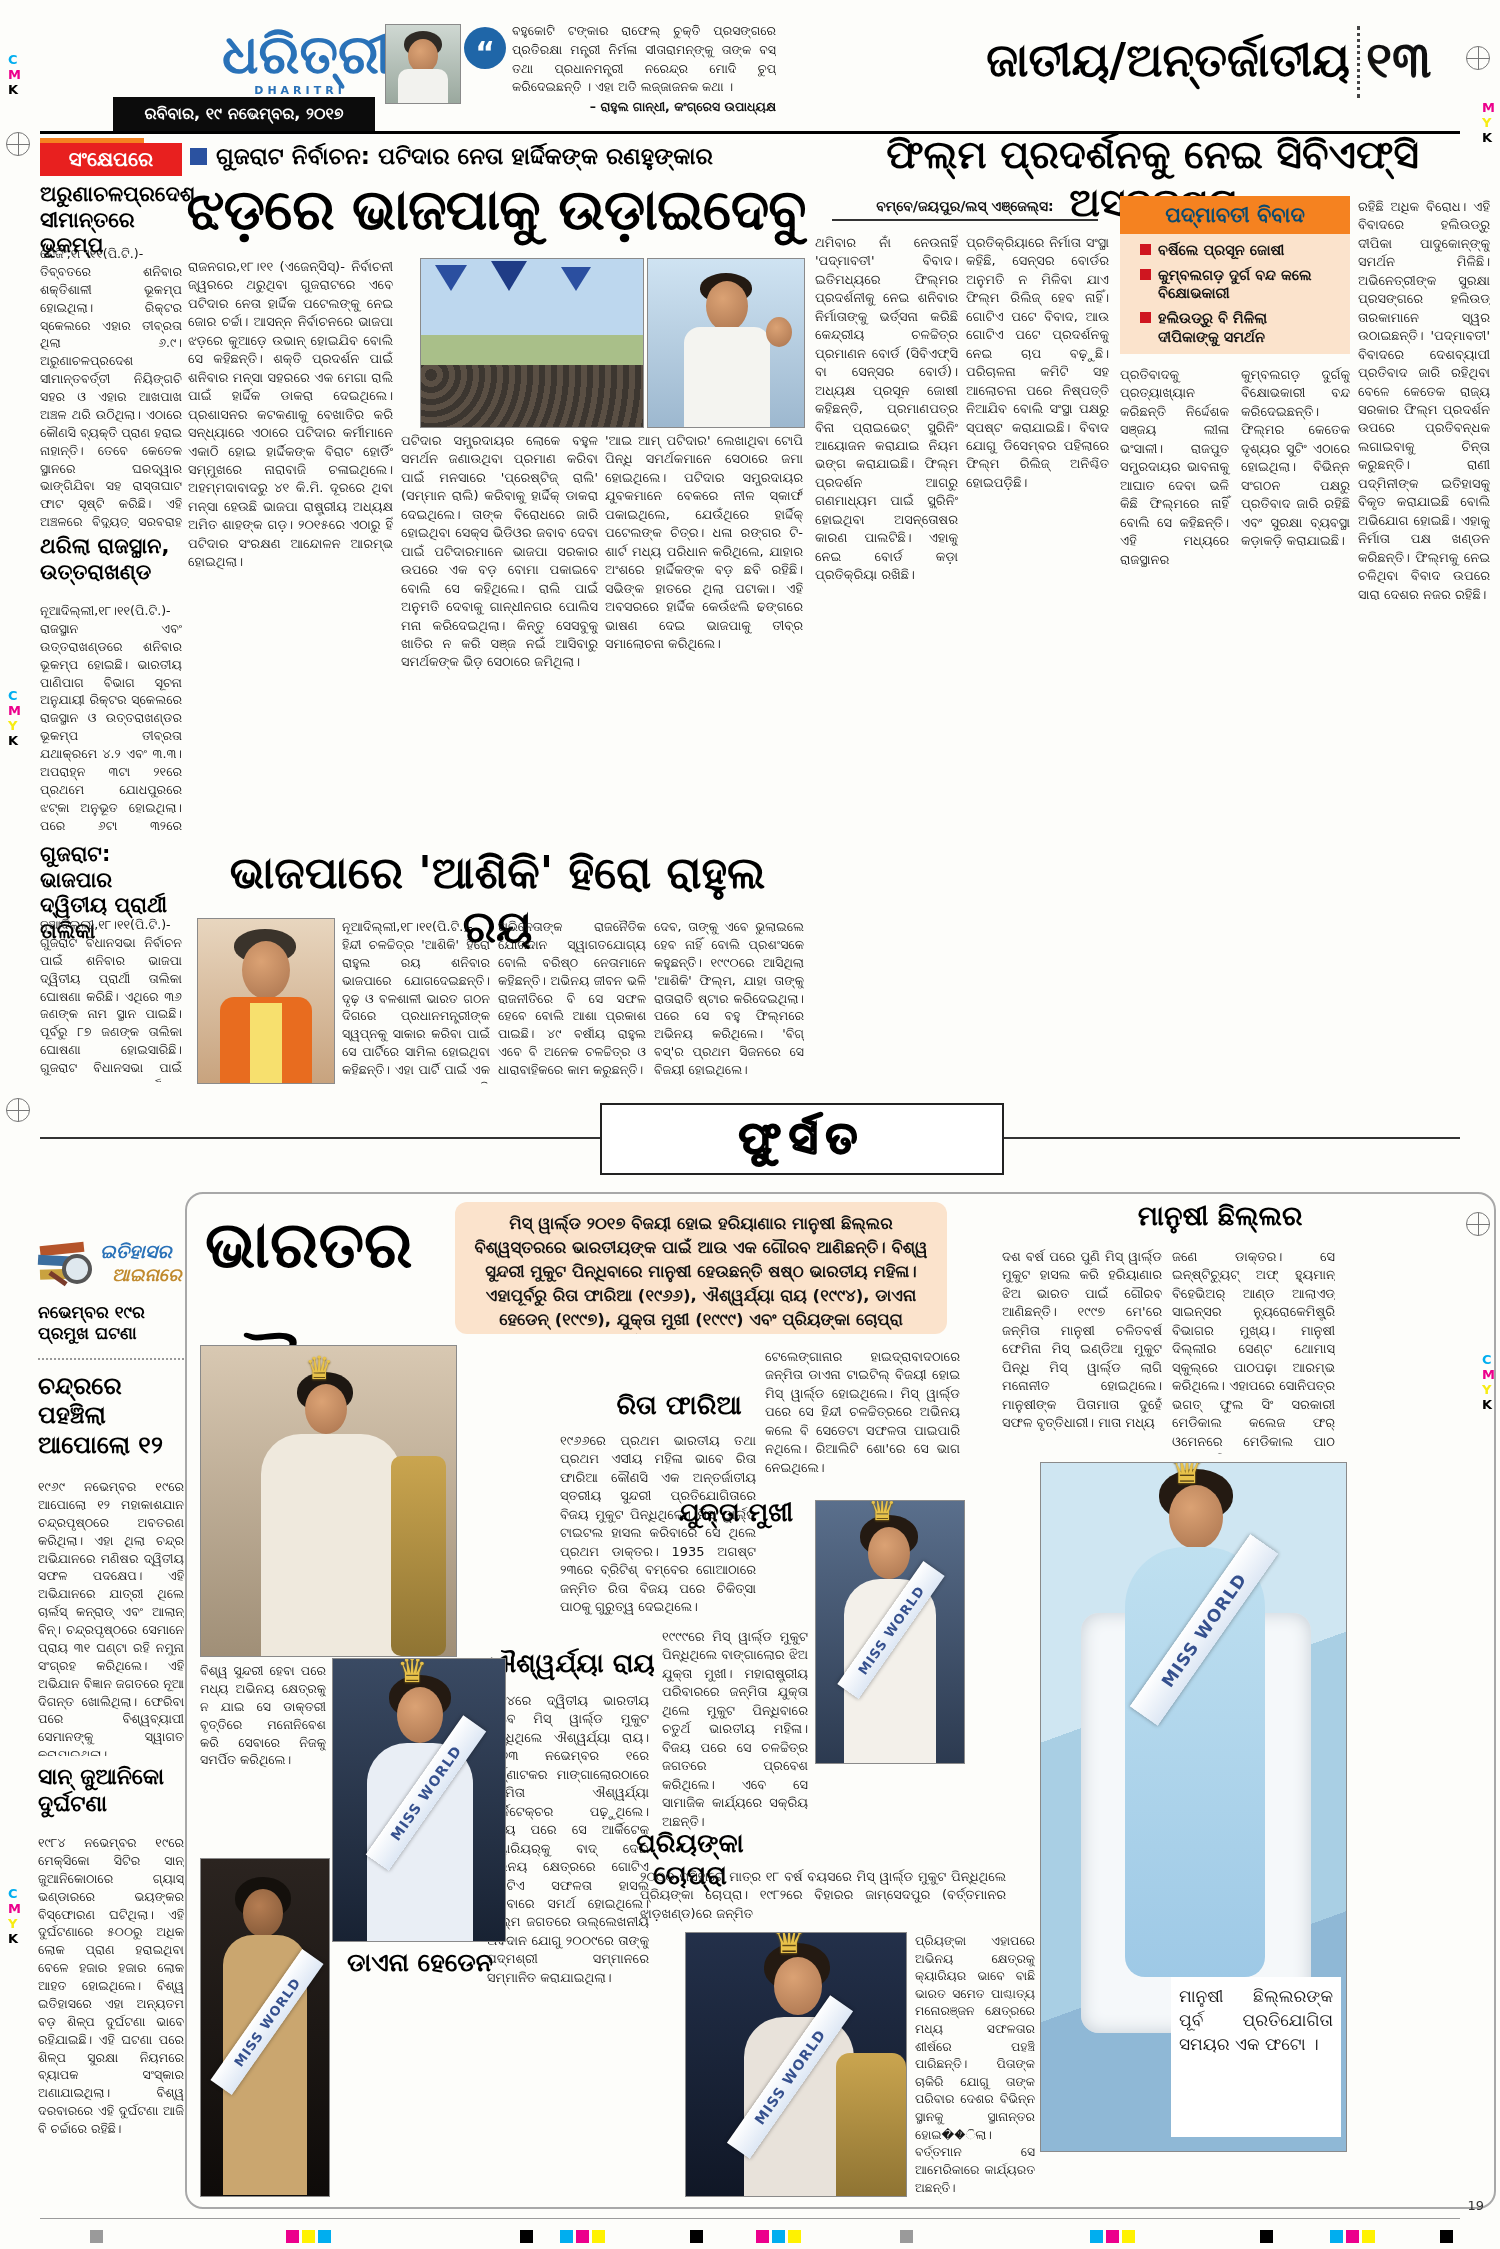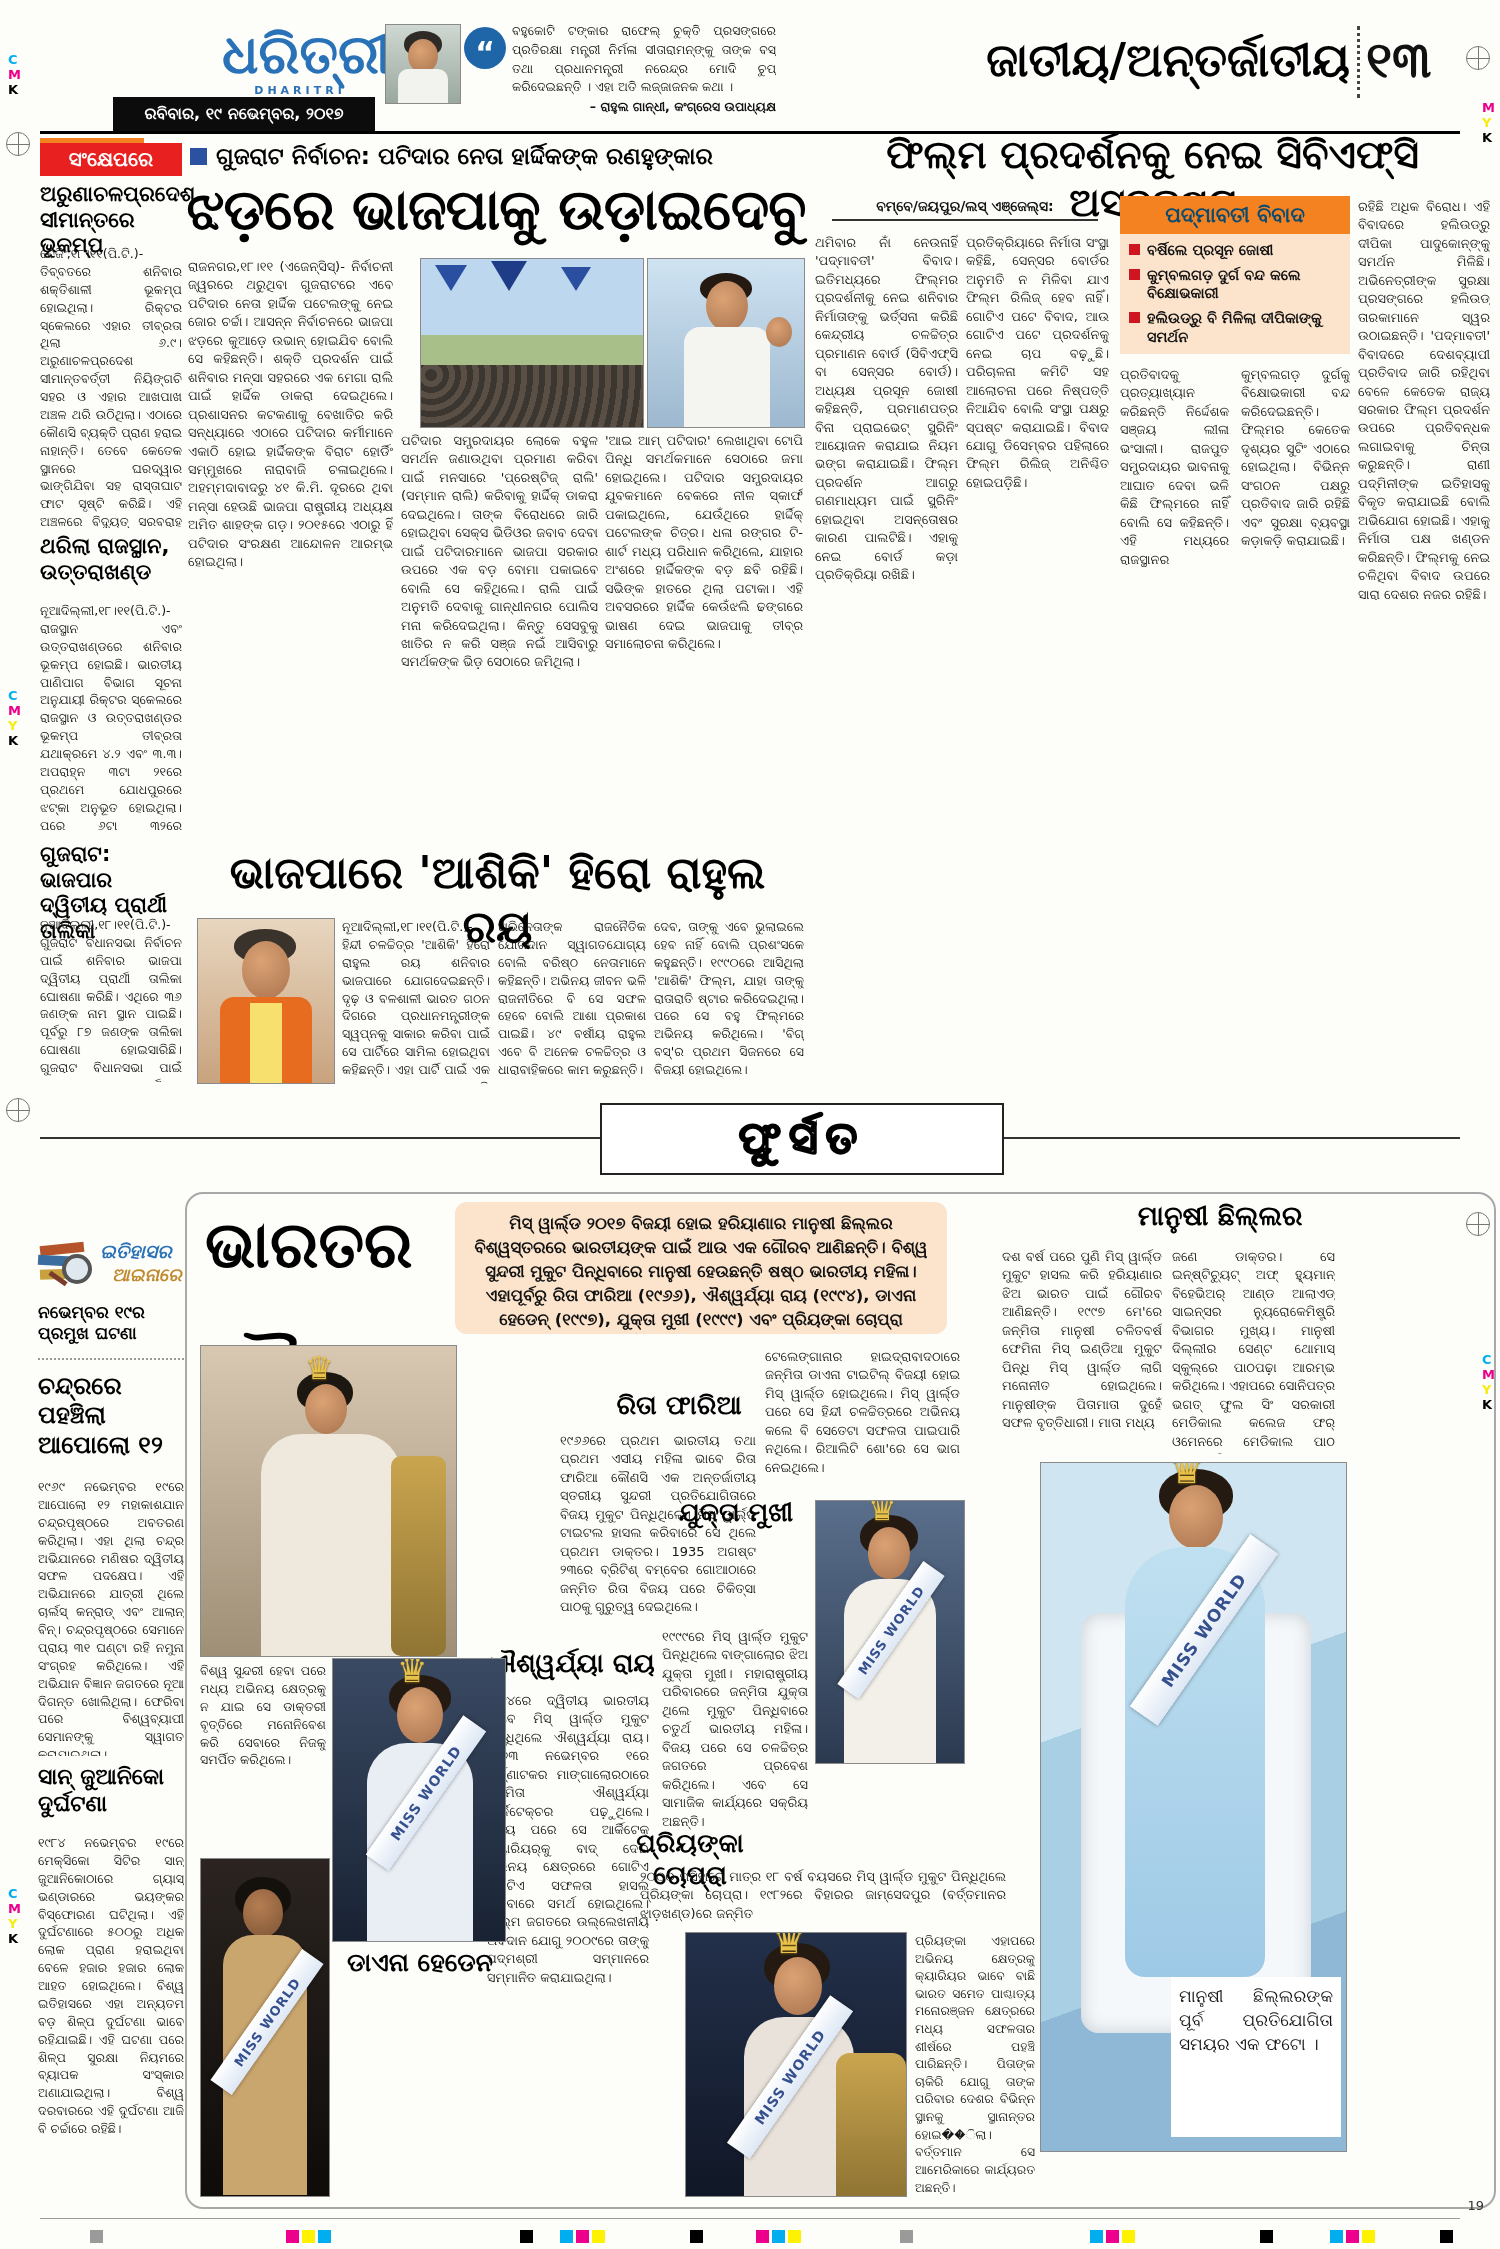--- a/index.html
+++ b/index.html
@@ -15,21 +15,21 @@
         letter-spacing:1px;transform:rotate(-55deg);box-shadow:0 0 4px rgba(0,0,0,.4);white-space:nowrap}
   .crown{position:absolute;color:#e8c24a;text-shadow:0 1px 2px #7c6019;line-height:1}
   .face{position:absolute;border-radius:50%;background:radial-gradient(circle at 40% 35%,#dba274,#a9734e)}
   .hair{position:absolute;border-radius:50% 50% 46% 46%;background:#241a12}
   .mark{position:absolute;width:22px;height:22px;border:1px solid #777;border-radius:50%;
         background:linear-gradient(#777,#777) center/120% 1px no-repeat,
                    linear-gradient(#777,#777) center/1px 120% no-repeat}
   .cl{position:absolute;font-weight:bold;font-size:13px;line-height:15px}
   .sq{position:absolute;width:13px;height:13px}
   .dotline{border-top:2px dotted #999}
-  .boxitem{display:flex;gap:7px;margin:7px 9px;font-size:14.5px;font-weight:bold;line-height:1.25}
+  .boxitem{display:flex;gap:7px;margin:7px 20px;font-size:14.5px;font-weight:bold;line-height:1.25}
   .boxitem .bullet{flex:0 0 11px;width:11px;height:11px;background:#cf1620;margin-top:3px}
   .outline-t{color:#fff;-webkit-text-stroke:2px #000;text-stroke:2px #000}
 </style>
 </head>
 <body>
 
 <div class="page">
 
   <div class="mark" style="left:6px;top:132px"></div>
   <div class="mark" style="left:1466px;top:46px"></div>

